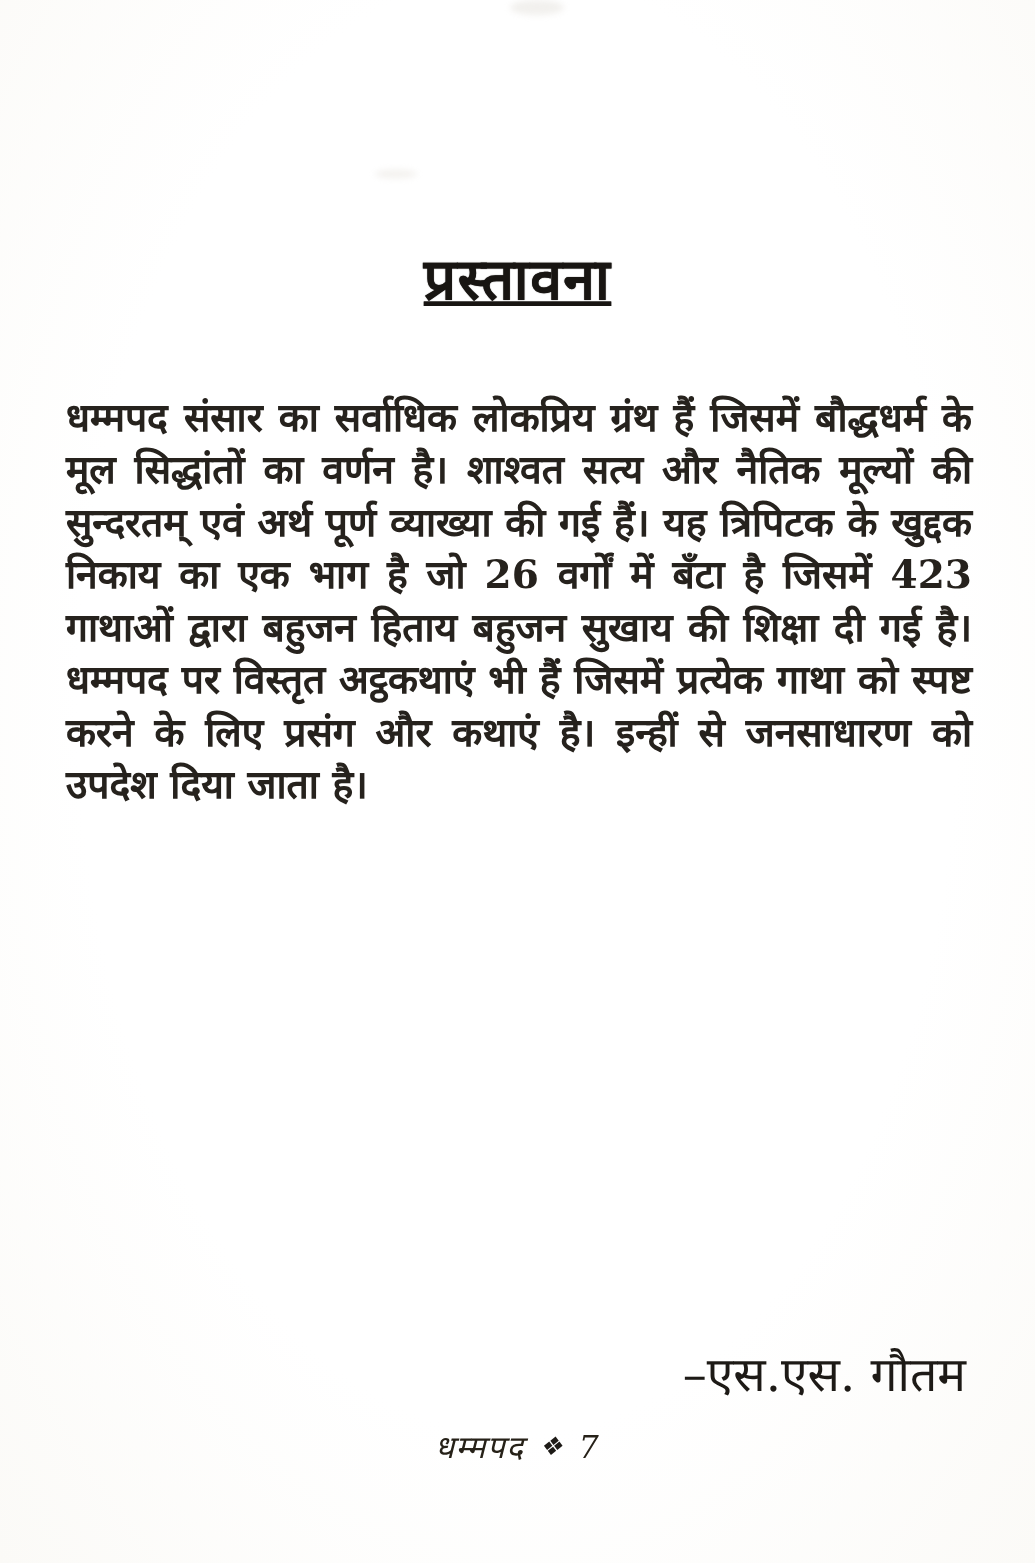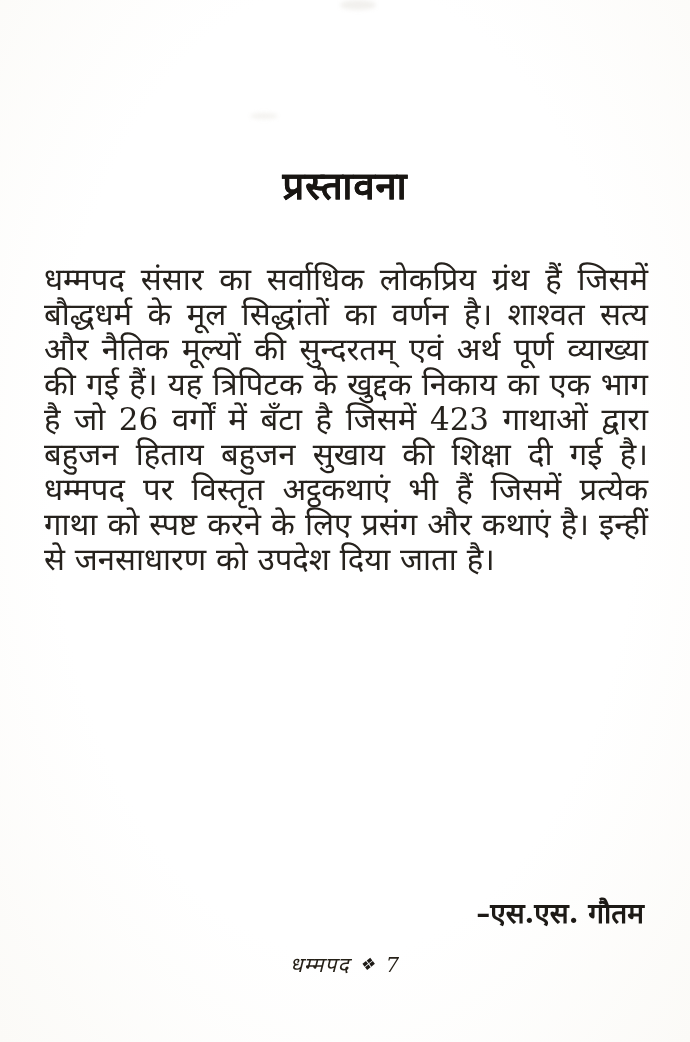--- a/index.html
+++ b/index.html
@@ -38,39 +38,41 @@
   .title {
     position: absolute;
     left: 0; right: 0;
     top: 158px;
     text-align: center;
     font-size: 38px;
     font-weight: bold;
     letter-spacing: 1px;
     color: #181512;
     text-shadow: 0 0 .6px #181512;
+    text-decoration: underline;
   }
   .body-text {
     position: absolute;
     left: 44px;
     top: 262px;
     width: 604px;
-    font-size: 31px;
+    font-size: 26px;
     line-height: 35px;
     text-align: justify;
     color: #26221d;
+    font-weight: bold;
   }
   .body-text p { margin: 0; }
   .body-text p.indented { text-indent: 56px; }
   .signature {
     position: absolute;
     right: 46px;
     top: 893px;
-    font-size: 28px;
-    font-weight: bold;
+    font-size: 32px;
+    font-weight: normal;
     color: #1d1a16;
     text-align: left;
   }
   .footer {
     position: absolute;
     left: 0; right: 0;
     top: 950px;
     text-align: center;
     font-size: 21px;
     color: #262118;

